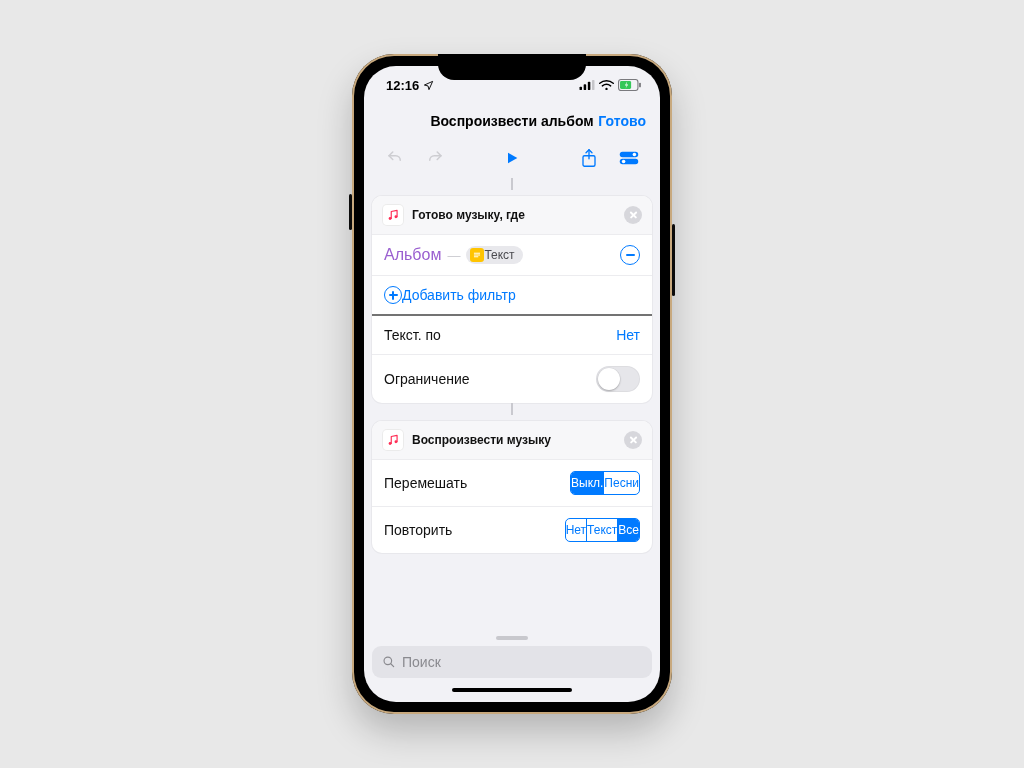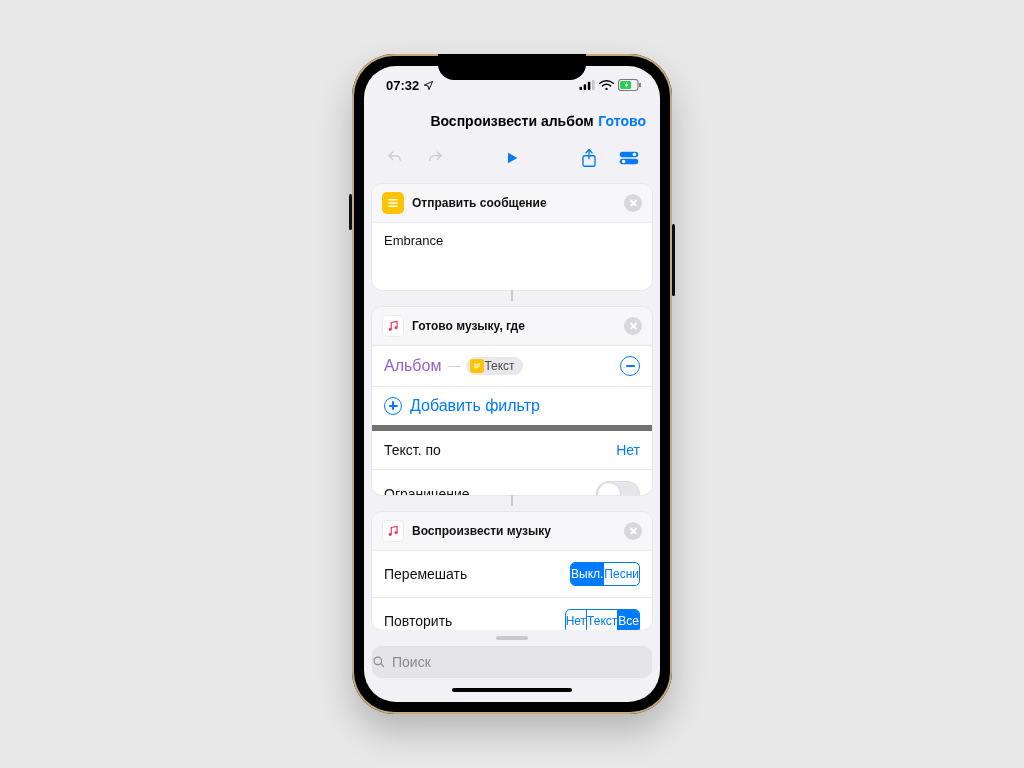--- a/index.html
+++ b/index.html
@@ -137,23 +137,23 @@
   .pill-icon{
     width:14px;height:14px;border-radius:3px;background:#ffc400;
     display:flex;align-items:center;justify-content:center;
   }
   .minus-circ{
     width:20px;height:20px;border-radius:50%;
     border:1.6px solid #007aff; display:flex;align-items:center;justify-content:center;
   }
   .minus-circ::before{content:"";width:9px;height:1.6px;background:#007aff;border-radius:1px;}
   .add-filter{
-    display:flex;align-items:center;gap:8px;
-    padding:10px 12px;border-bottom:6px solid #737373;
-    color:#007aff;font-size:16px;
+    display:flex;align-items:center;
+    padding:10px 12px;border-bottom:2px solid #737373;
+    color:#007aff;font-size:14px;
   }
   .plus-circ{
     width:18px;height:18px;border-radius:50%;
     border:1.6px solid #007aff;display:flex;align-items:center;justify-content:center;position:relative;
   }
   .plus-circ::before,.plus-circ::after{content:"";position:absolute;background:#007aff;border-radius:1px;}
   .plus-circ::before{width:9px;height:1.6px;}
   .plus-circ::after{width:1.6px;height:9px;}
   .kv-row{
     display:flex;align-items:center;justify-content:space-between;
@@ -178,39 +178,39 @@
   .seg-item:last-child{border-right:none;}
   .seg-item.sel{background:#007aff;color:#fff;}
   .bottom{
     flex:0 0 auto; padding:6px 8px 6px; position:relative;
   }
   .grabber{
     width:32px;height:4px;border-radius:2px;background:#c8c8cd;margin:0 auto 6px;
   }
   .search{
     background:#e3e3e8;border-radius:9px;height:32px;
-    display:flex;align-items:center;gap:6px;padding:0 0;
+    display:flex;align-items:center;gap:6px;padding:0 10px;
     color:#8a8a8f;font-size:14px;
   }
   .home-ind{
     width:120px;height:4px;border-radius:2px;background:#000;
     margin:10px auto 4px;
   }
   .flex-spacer{flex:1;}
 </style>
 </head>
 <body>
 
 <div class="phone">
   <div class="notch"></div>
   <div class="screen">
 
     <div class="status-bar">
       <div class="status-left">
-        <span>07:32</span>
+        <span>12:16</span>
         <span class="status-icon">
           <svg width="11" height="11" viewBox="0 0 24 24">
               <path d="M3 11 21 3l-8 18-2-8-8-2Z" fill="none" stroke="#000" stroke-width="2" stroke-linejoin="round"></path>
             </svg>
         </span>
       </div>
       <div class="status-right">
         <span class="status-icon">
           <svg width="16" height="10" viewBox="0 0 18 12">
               <rect x="0" y="8" width="3" height="4" rx="1" fill="#000"></rect>
@@ -274,32 +274,20 @@
             <rect x="1" y="1" width="24" height="7" rx="3.5" fill="#007aff"></rect>
             <circle cx="20" cy="4.5" r="2.3" fill="#fff"></circle>
             <rect x="1" y="10" width="24" height="7" rx="3.5" fill="#007aff"></rect>
             <circle cx="6" cy="13.5" r="2.3" fill="#fff"></circle>
           </svg>
       </div>
     </div>
 
     <div class="content">
 
-      <div class="card">
-        <div class="card-head">
-          <div class="card-icon yellow">
-            <svg width="12" height="12" viewBox="0 0 18 18">
-                <path d="M3 4h12M3 9h12M3 14h12" stroke="#fff" stroke-width="2.2" stroke-linecap="round"></path>
-              </svg>
-          </div>
-          <span class="card-title">Отправить сообщение</span>
-          <div class="close-chip"></div>
-        </div>
-        <div class="card-body textarea">Embrance</div>
-      </div>
 
       <div class="connector"></div>
 
       <div class="card">
         <div class="card-head">
           <div class="card-icon music">
             <svg width="14" height="14" viewBox="0 0 24 24">
                 <path d="M9 18V6l10-2v11" fill="none" stroke="#ff2d55" stroke-width="2" stroke-linecap="round" stroke-linejoin="round"></path>
                 <circle cx="7" cy="18" r="2.4" fill="#ff2d55"></circle>
                 <circle cx="17" cy="15" r="2.4" fill="#ff2d55"></circle>

